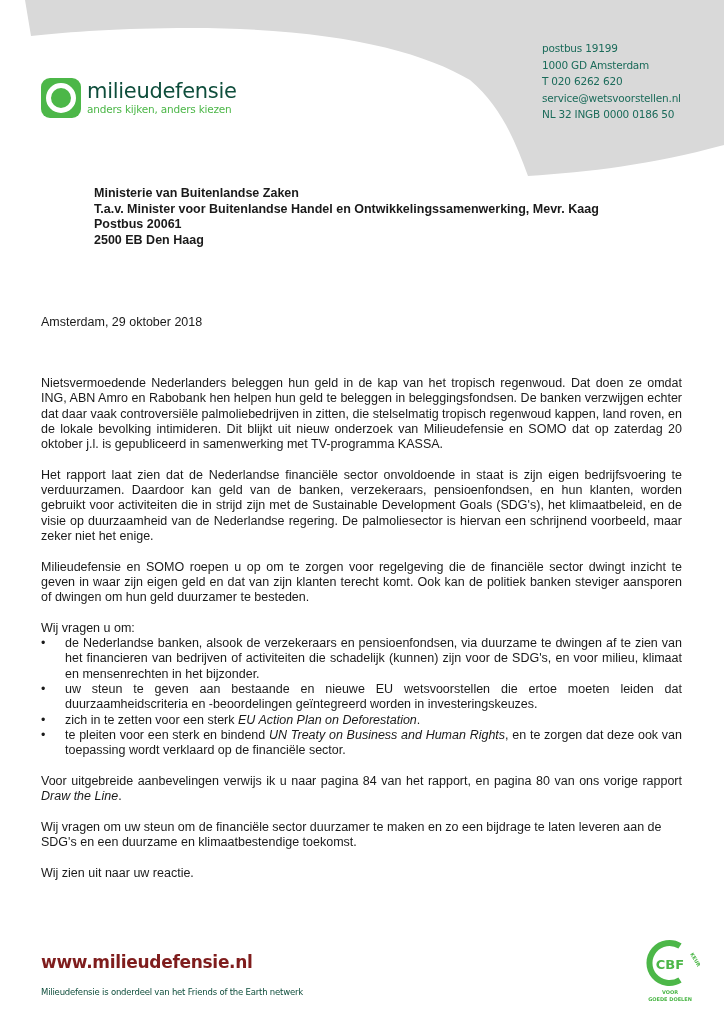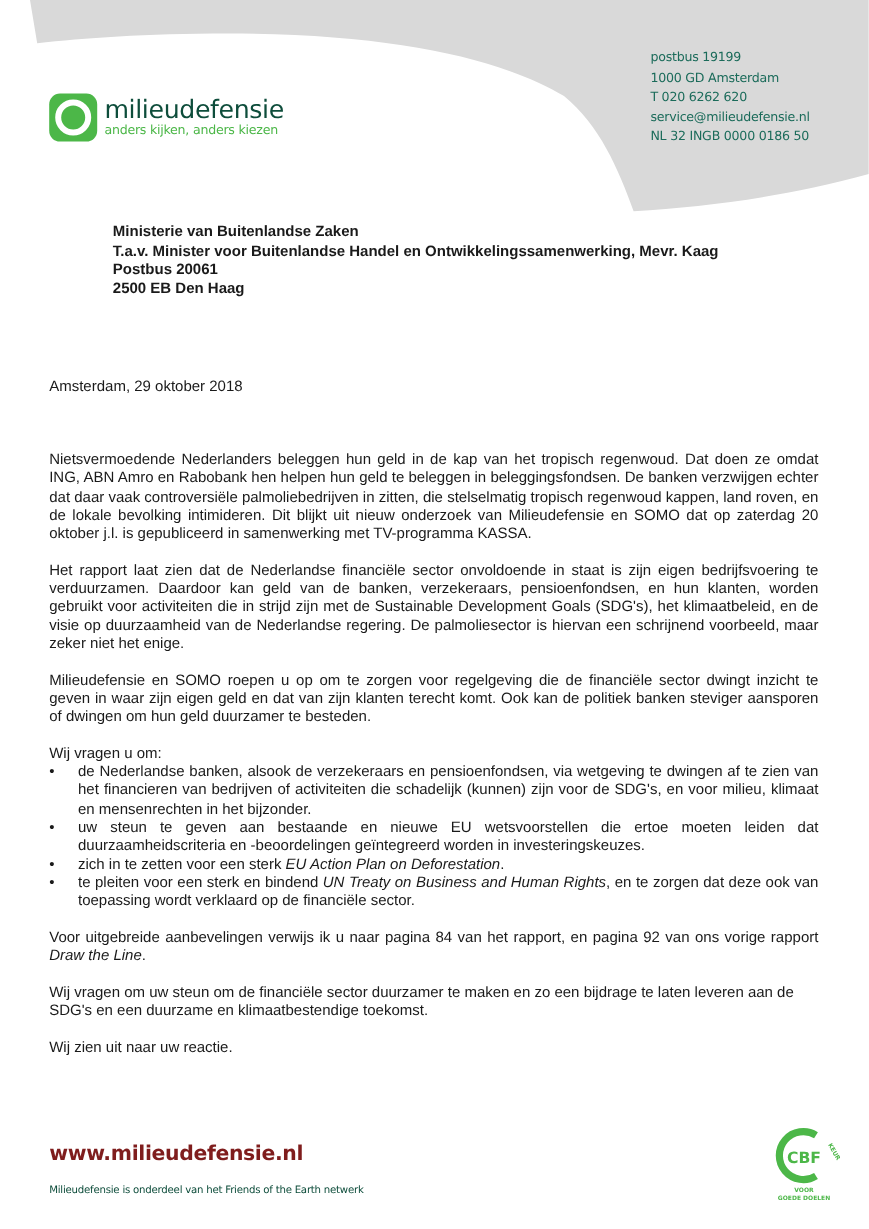--- a/index.html
+++ b/index.html
@@ -46,57 +46,57 @@
   <div class="logo-text">
     <span class="logo-name">milieudefensie</span>
     <span class="logo-tagline">anders kijken, anders kiezen</span>
   </div>
 </div>
 
 <div class="sender">
   <div>postbus 19199</div>
   <div>1000 GD Amsterdam</div>
   <div>T 020 6262 620</div>
-  <div>service@milieudefensie.nl</div>
+  <div>service@wetsvoorstellen.nl</div>
   <div>NL 32 INGB 0000 0186 50</div>
 </div>
 
 <div class="recipient">
   <div>Ministerie van Buitenlandse Zaken</div>
   <div>T.a.v. Minister voor Buitenlandse Handel en Ontwikkelingssamenwerking, Mevr. Kaag</div>
   <div>Postbus 20061</div>
   <div>2500 EB Den Haag</div>
 </div>
 
 <div class="date">Amsterdam, 29 oktober 2018</div>
 
 <div class="body">
   <p>Nietsvermoedende Nederlanders beleggen hun geld in de kap van het tropisch regenwoud. Dat doen ze omdat ING, ABN Amro en Rabobank hen helpen hun geld te beleggen in beleggingsfondsen. De banken verzwijgen echter dat daar vaak controversiële palmoliebedrijven in zitten, die stelselmatig tropisch regenwoud kappen, land roven, en de lokale bevolking intimideren. Dit blijkt uit nieuw onderzoek van Milieudefensie en SOMO dat op zaterdag 20 oktober j.l.  is gepubliceerd in samenwerking met TV-programma KASSA.</p>
   <p>Het rapport laat zien dat de Nederlandse financiële sector onvoldoende in staat is zijn eigen bedrijfsvoering te verduurzamen. Daardoor kan geld van de banken, verzekeraars, pensioenfondsen, en hun klanten, worden gebruikt voor activiteiten die in strijd zijn met de Sustainable Development Goals (SDG's), het klimaatbeleid, en de visie op duurzaamheid van de Nederlandse regering. De palmoliesector is hiervan een schrijnend voorbeeld, maar zeker niet het enige.</p>
   <p>Milieudefensie en SOMO roepen u op om te zorgen voor regelgeving die de financiële sector dwingt inzicht te geven in waar zijn eigen geld en dat van zijn klanten terecht komt. Ook kan de politiek banken steviger aansporen of dwingen om hun geld duurzamer te besteden.</p>
   <div>Wij vragen u om:</div>
   <ul>
     <li>
       <span class="bullet">•</span>
-      <span>de Nederlandse banken, alsook de verzekeraars en pensioenfondsen, via wetgeving te dwingen af te zien van het financieren van bedrijven of activiteiten die schadelijk (kunnen) zijn voor de SDG's, en voor milieu, klimaat en mensenrechten in het bijzonder.</span>
+      <span>de Nederlandse banken, alsook de verzekeraars en pensioenfondsen, via duurzame te dwingen af te zien van het financieren van bedrijven of activiteiten die schadelijk (kunnen) zijn voor de SDG's, en voor milieu, klimaat en mensenrechten in het bijzonder.</span>
     </li>
     <li>
       <span class="bullet">•</span>
       <span>uw steun te geven aan bestaande en nieuwe EU wetsvoorstellen die ertoe moeten leiden dat duurzaamheidscriteria en -beoordelingen geïntegreerd worden in investeringskeuzes.</span>
     </li>
     <li>
       <span class="bullet">•</span>
       <span>zich in te zetten voor een sterk </span><em>EU Action Plan on Deforestation</em><span>.</span>
     </li>
     <li>
       <span class="bullet">•</span>
       <span>te pleiten voor een sterk en bindend </span><em>UN Treaty on Business and Human Rights</em><span>, en te zorgen dat deze ook van toepassing wordt verklaard op de financiële sector.</span>
     </li>
   </ul>
-  <p><span>Voor uitgebreide aanbevelingen verwijs ik u naar pagina 84 van het rapport, en pagina 92 van ons vorige rapport </span><em>Draw the Line</em><span>.</span></p>
+  <p><span>Voor uitgebreide aanbevelingen verwijs ik u naar pagina 84 van het rapport, en pagina 80 van ons vorige rapport </span><em>Draw the Line</em><span>.</span></p>
   <p class="left">Wij vragen om uw steun om de financiële sector duurzamer te maken en zo een bijdrage te laten leveren aan de SDG's en een duurzame en klimaatbestendige toekomst.</p>
   <p class="left">Wij zien uit naar uw reactie.</p>
 </div>
 
 <div class="footer-url">www.milieudefensie.nl</div>
 <div class="footer-note">Milieudefensie is onderdeel van het Friends of the Earth netwerk</div>
 
 <div class="cbf">
   <svg width="60" height="50" viewBox="0 0 60 50" xmlns="http://www.w3.org/2000/svg">
     <path d="M40,8 A20,20 0 1,0 40,42" fill="none" stroke="#4cb748" stroke-width="6"></path>

